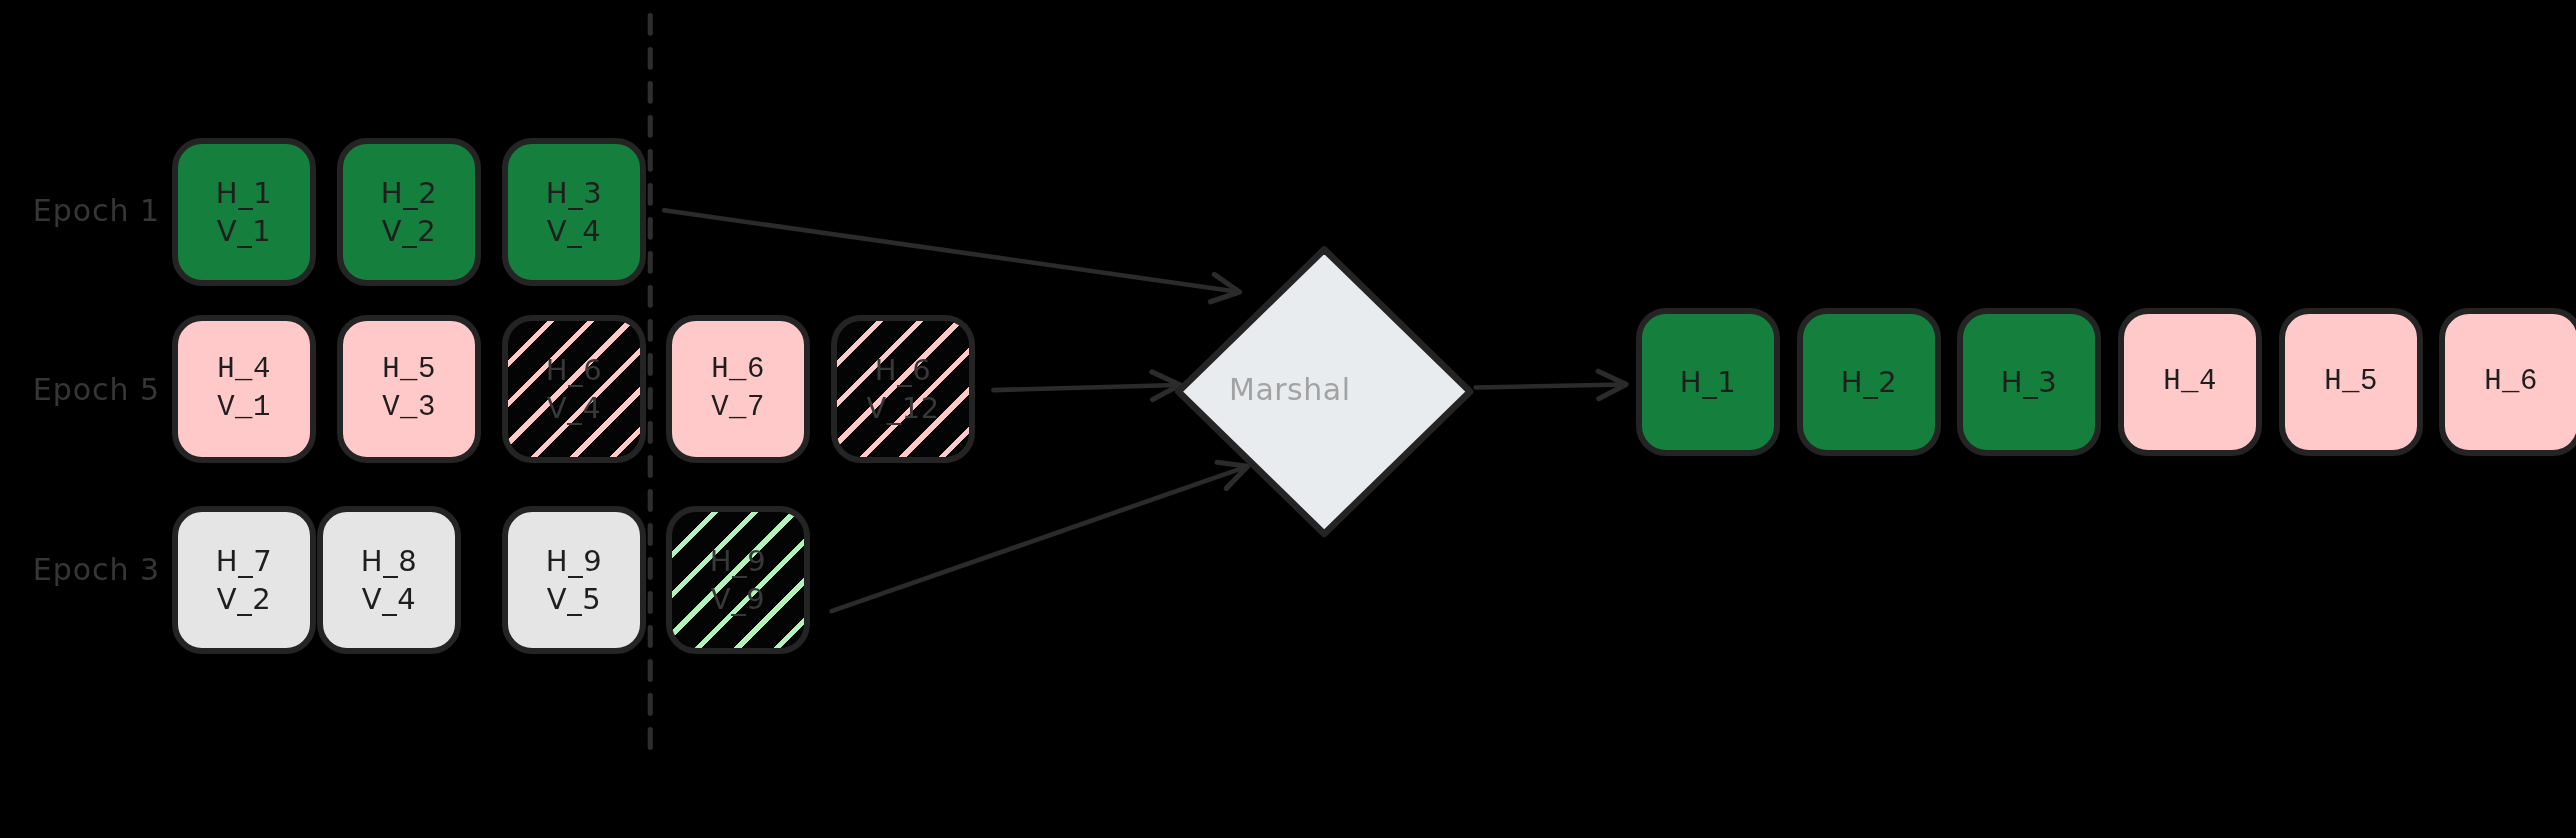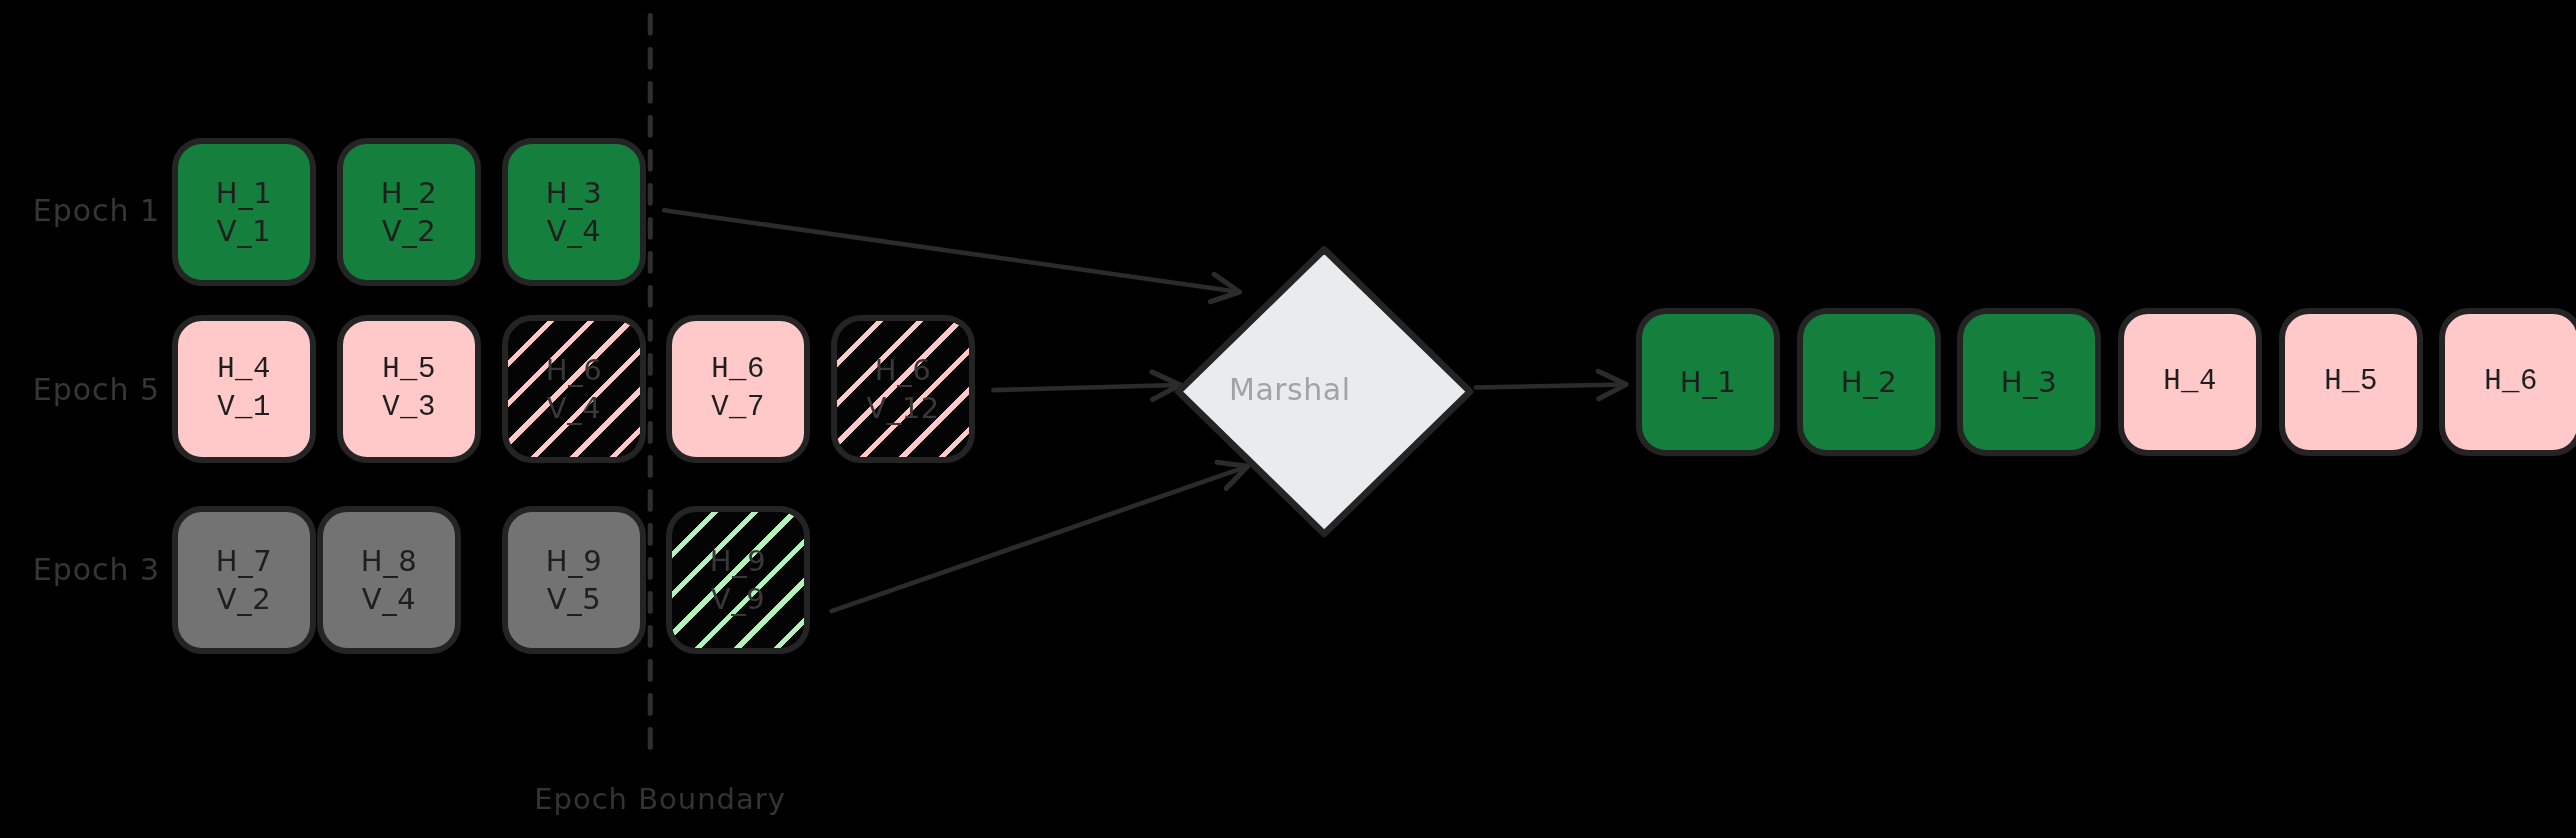--- a/index.html
+++ b/index.html
@@ -14,21 +14,21 @@
   }
   .node{
     position:absolute;width:144px;height:148px;box-sizing:border-box;
     border:6.7px solid #242424;border-radius:30px;
     display:flex;flex-direction:column;align-items:center;justify-content:center;
     text-align:center;
   }
   .node .line{font-size:29px;line-height:1.32;color:#1e1e1e;letter-spacing:0.5px;}
   .blue{background:#15803d;}
   .pink{background:#ffc9c9;font-family:Liberation Mono, monospace;}
-  .green{background:#737373;}
+  .green{background:#e5e5e5;}
   .hatch-pink{background:repeating-linear-gradient(135deg,#ffc9c9 0px,#ffc9c9 5.2px,#040404 5.2px,#040404 28px);}
   .hatch-green{background:repeating-linear-gradient(135deg,#b2f2bb 0px,#b2f2bb 5.2px,#040404 5.2px,#040404 28px);}
   .hatch-pink .line,.hatch-green .line{color:#383838;}
   .marshal-label{
     position:absolute;left:1229px;top:372px;width:191px;text-align:left;
     font-size:30px;color:#a3a3a3;letter-spacing:0.5px;
   }
   .boundary-label{
     position:absolute;left:531px;top:782px;width:258px;text-align:center;
     font-size:29px;color:#333333;letter-spacing:1px;white-space:nowrap;
@@ -106,21 +106,20 @@
     <div class="line">H_9</div>
     <div class="line">V_5</div>
   </div>
   <div class="node hatch-green" style="left:666px;top:506px">
     <div class="line">H_9</div>
     <div class="line">V_9</div>
   </div>
 
   <div class="marshal-label">Marshal</div>
 
-  <div class="boundary-label">Epoch Boundary</div>
 
   <div class="node blue" style="left:1636px;top:308px">
     <div class="line">H_1</div>
   </div>
   <div class="node blue" style="left:1797px;top:308px">
     <div class="line">H_2</div>
   </div>
   <div class="node blue" style="left:1957px;top:308px">
     <div class="line">H_3</div>
   </div>

